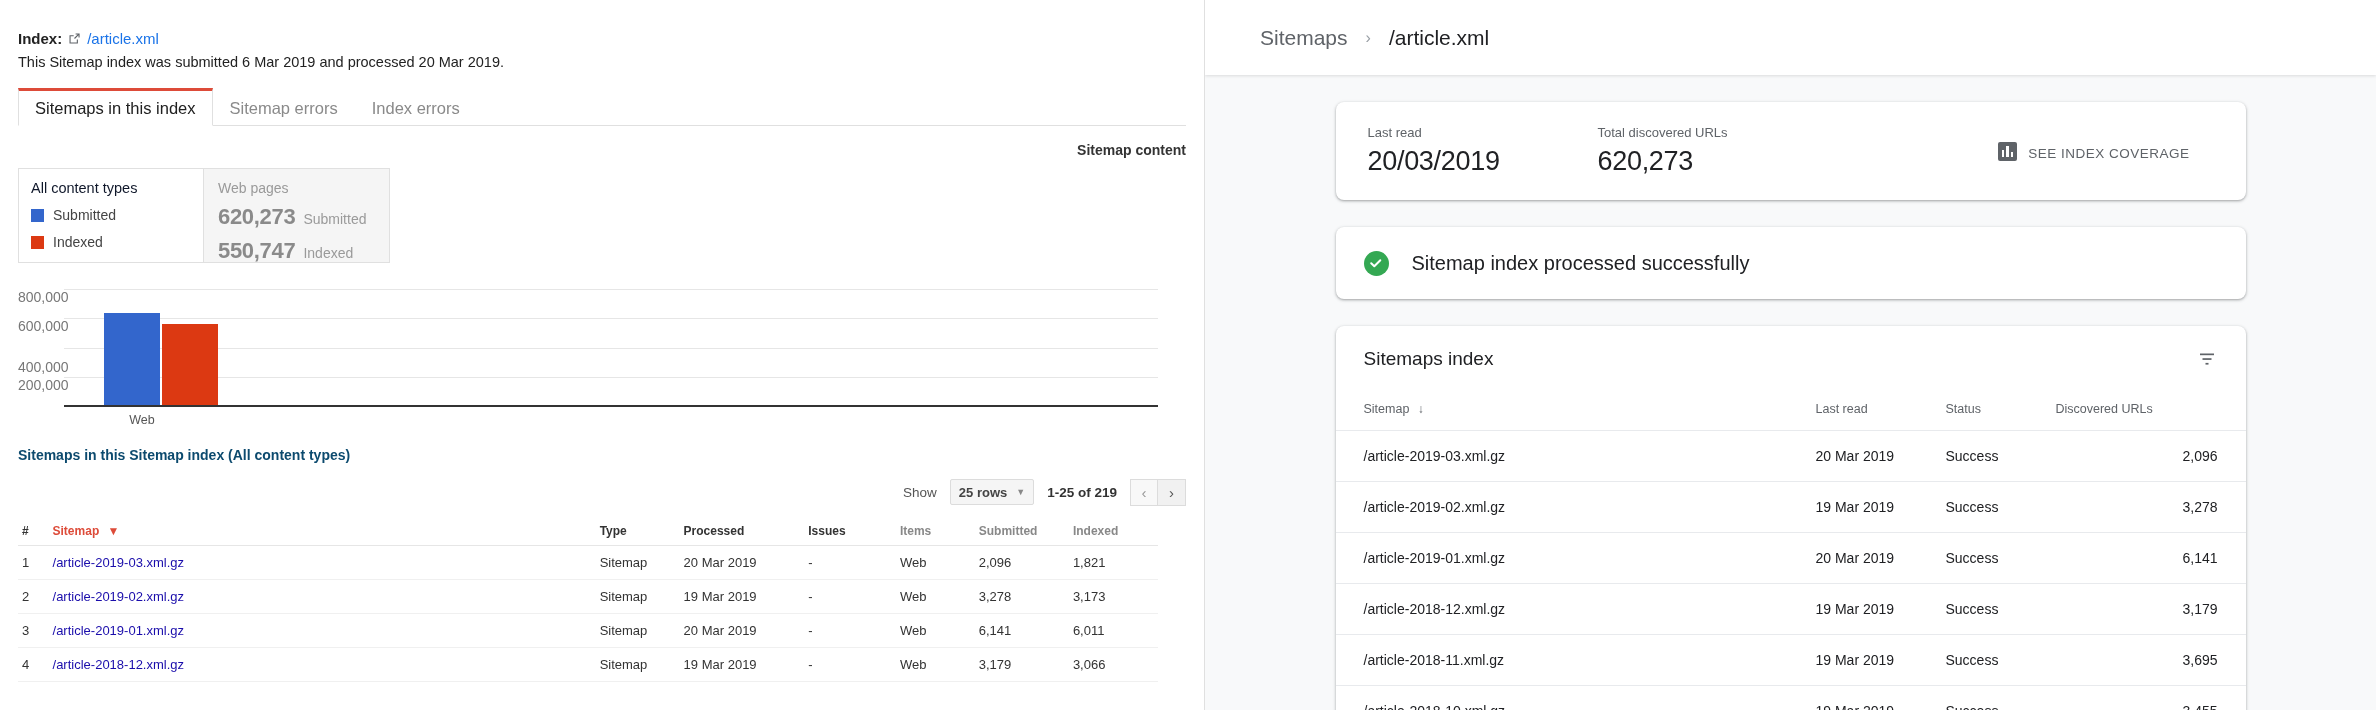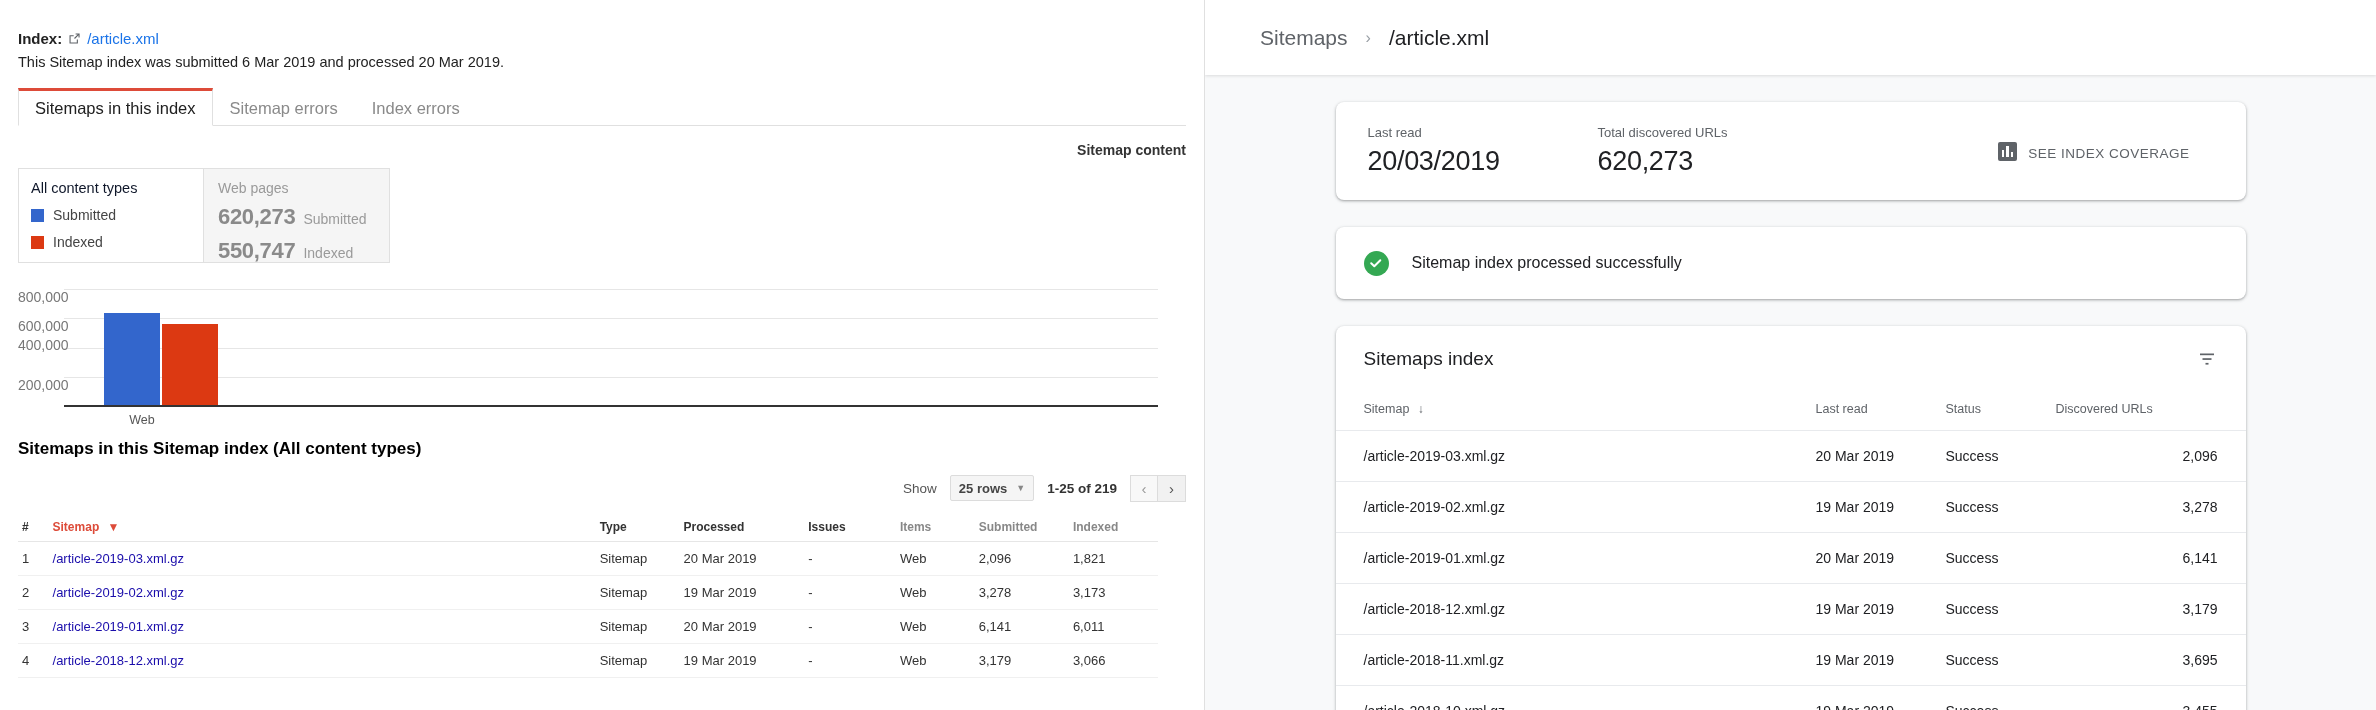--- a/index.html
+++ b/index.html
@@ -82,21 +82,21 @@
   .chart-plot { position: absolute; left: 46px; top: 0; right: 0; height: 130px; }
   .gridline { position: absolute; left: 0; right: 0; height: 1px; background: #e6e6e6; }
   .axisline { position: absolute; left: 0; right: 0; bottom: 0; height: 2px; background: #333; }
   .ytick { position: absolute; left: 0; font-size: 14px; color: #777; transform: translateY(-50%); white-space: nowrap; margin-top: 8px; }
   .bar { position: absolute; bottom: 2px; width: 56px; }
   .bar.blue { background: #3366cc; left: 40px; }
   .bar.red  { background: #dc3912; left: 98px; }
   .xcat { position: absolute; left: 46px; top: 136px; width: 156px; text-align: center; font-size: 12.5px; color: #555; }
 
   
-  .tbl-title { margin-top: 12px; font-size: 17px; font-weight: bold; color: #000000; }
+  .tbl-title { margin-top: 20px; font-size: 14px; font-weight: bold; color: #0c4a6e; }
   .tbl-toolbar { margin-top: 14px; display: flex; align-items: center; justify-content: flex-end; gap: 13px; height: 30px; }
   .show-lbl { font-size: 13.5px; color: #555; }
   .rows-select {
     border: 1px solid #dcdcdc; background: #f5f5f5; border-radius: 2px;
     height: 26px; padding: 0 8px; display: flex; align-items: center; gap: 9px;
     font-size: 13px; font-weight: bold; color: #444; cursor: pointer;
   }
   .caret { font-size: 9px; color: #888; }
   .range-lbl { font-size: 13.5px; color: #333; font-weight: bold; }
   .pg-btns { display: flex; }
@@ -154,21 +154,21 @@
   .stat-lbl { font-size: 13px; color: #5f6368; }
   .stat-val { font-size: 27px; color: #202124; margin-top: 6px; font-weight: 400; letter-spacing: -.3px; }
   .coverage-link { display: flex; align-items: flex-end; gap: 11px; cursor: pointer; padding-right: 24px; }
   .cov-ico { width: 19px; height: 19px; background: #5f6368; border-radius: 2px; position: relative; }
   .cov-ico i { position: absolute; bottom: 4px; background: #fff; width: 2.5px; display: block; }
   .cov-txt { font-size: 13.5px; color: #5f6368; letter-spacing: .5px; }
 
   .card-status { height: 72px; display: flex; align-items: center; padding: 0 28px; gap: 23px; }
   .ok-ico { width: 25px; height: 25px; border-radius: 50%; background: #34a853; display: flex; align-items: center; justify-content: center; }
   .ok-ico svg { display: block; }
-  .status-txt { font-size: 16px; color: #202124; }
+  .status-txt { font-size: 20px; color: #202124; }
 
   .card-table { padding: 0; }
   .ct-head { height: 66px; display: flex; align-items: center; justify-content: space-between; padding: 0 28px; }
   .ct-title { font-size: 19px; color: #202124; }
   .filter-ico { cursor: pointer; width: 22px; height: 22px; display:flex; align-items:center; justify-content:center;}
   table.rp-table { width: 100%; border-collapse: collapse; }
   table.rp-table th {
     font-size: 12.5px; color: #5f6368; font-weight: 400; text-align: left;
     padding: 10px 0 14px 0; border-bottom: 1px solid #e8eaed;
   }
@@ -236,21 +236,21 @@
           </div>
         </div>
       </div>
 
       <div class="chart-wrap">
         <div class="chart-plot" id="plot">
           <div class="axisline"></div>
         <div class="gridline" style="top: 100.455px;"></div>
             <div class="ytick" style="top: 100.455px; left: -46px;">200,000</div>
             <div class="gridline" style="top: 70.9091px;"></div>
-            <div class="ytick" style="top: 60px; left: -46px;">400,000</div>
+            <div class="ytick" style="top: 82px; left: -46px;">400,000</div>
             <div class="gridline" style="top: 41.3636px;"></div>
             <div class="ytick" style="top: 41.3636px; left: -46px;">600,000</div>
             <div class="gridline" style="top: 11.8182px;"></div>
             <div class="ytick" style="top: 11.8182px; left: -46px;">800,000</div>
             <div class="bar blue" style="height: 91.6312px; background: rgb(51, 102, 204);"></div>
             <div class="bar red" style="height: 81.3604px; background: rgb(220, 57, 18);"></div>
           </div>
         <div class="xcat">Web</div>
       </div>
 

